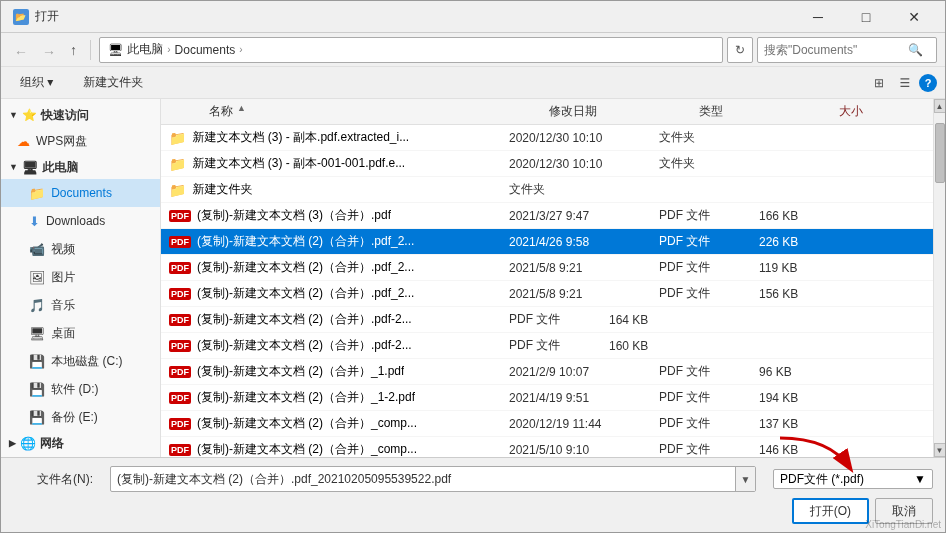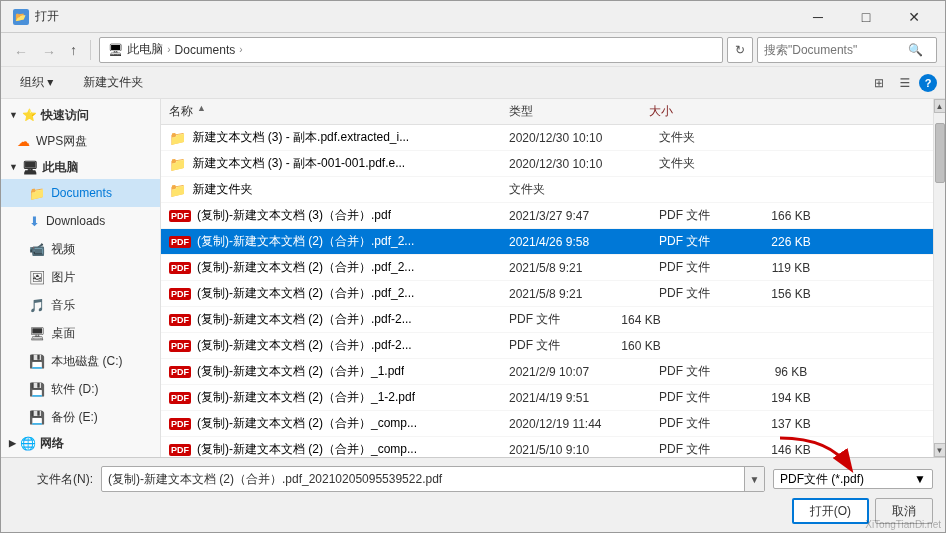--- a/index.html
+++ b/index.html
@@ -195,37 +195,37 @@
     }
     .file-list-header {
       height: 26px;
       display: flex;
       align-items: center;
       border-bottom: 1px solid #e0e0e0;
       background: #f5f5f5;
       position: sticky; top: 0;
       flex-shrink: 0;
     }
-    .col-name { width: 340px; padding: 0 8px; font-weight: normal; color: #333; display: flex; gap: 4px; cursor: pointer; }
+    .col-name { width: 340px; padding: 0 8px; font-weight: normal; color: #333; display: flex; gap: 4px; cursor: pointer; margin-left: 40px; }
     .col-date { width: 150px; padding: 0 8px; font-weight: normal; color: #333; cursor: pointer; }
     .col-type { width: 100px; padding: 0 8px; font-weight: normal; color: #333; cursor: pointer; }
     .col-size { width: 80px; padding: 0 8px; font-weight: normal; color: #7f1d1d; cursor: pointer; text-align: right; }
 
     .file-row {
       height: 26px;
       display: flex;
       align-items: center;
       cursor: pointer;
       border-bottom: 1px solid #f5f5f5;
     }
     .file-row.highlighted { background: #0078d7; color: white; }
     .file-cell-name { width: 340px; padding: 0 8px; display: flex; align-items: center; gap: 6px; overflow: hidden; white-space: nowrap; text-overflow: ellipsis; }
     .file-cell-date { width: 150px; padding: 0 8px; color: #333; font-size: 12px; }
     .file-cell-type { width: 100px; padding: 0 8px; color: #333; font-size: 12px; }
-    .file-cell-size { width: 80px; padding: 0 8px; color: #333; font-size: 12px; text-align: center; }
+    .file-cell-size { width: 80px; padding: 0 8px; color: #333; font-size: 12px; text-align: left; }
     .file-name-text { overflow: hidden; white-space: nowrap; text-overflow: ellipsis; font-size: 12px; }
 
     .scrollbar-right {
       width: 12px;
       background: #f0f0f0;
       border-left: 1px solid #e0e0e0;
       display: flex; flex-direction: column;
       align-items: center;
       flex-shrink: 0;
     }
@@ -239,21 +239,21 @@
       background: #f0f0f0;
       padding: 8px 12px;
       display: flex;
       flex-direction: column;
       gap: 6px;
       flex-shrink: 0;
     }
     .filename-row {
       display: flex;
       align-items: center;
-      gap: 8px;
+      gap: 17px;
     }
     .filename-label { font-size: 12px; color: #333; width: 80px; text-align: right; }
     .filename-input-wrapper {
       flex: 1;
       height: 26px;
       display: flex;
       align-items: center;
       border: 1px solid #aaa;
       background: white;
       border-radius: 2px;
@@ -434,20 +434,21 @@
         <span>网络</span>
       </div>
     </div>
 
     <div class="file-list">
 
       <div class="file-list-header">
         <div class="col-name">
           名称 <span class="col-sort-arrow">▲</span>
         </div>
+        <div class="col-date">修改日期</div>
         <div class="col-type">类型</div>
         <div class="col-size">大小</div>
       </div>
 
       <div id="file-rows-container">
           <div class="file-row">
     <div class="file-cell-name">
       <span style="color:#dcb53a;font-size:14px">📁</span>
       <span class="file-name-text" style="">新建文本文档 (3) - 副本.pdf.extracted_i...</span>
     </div>

